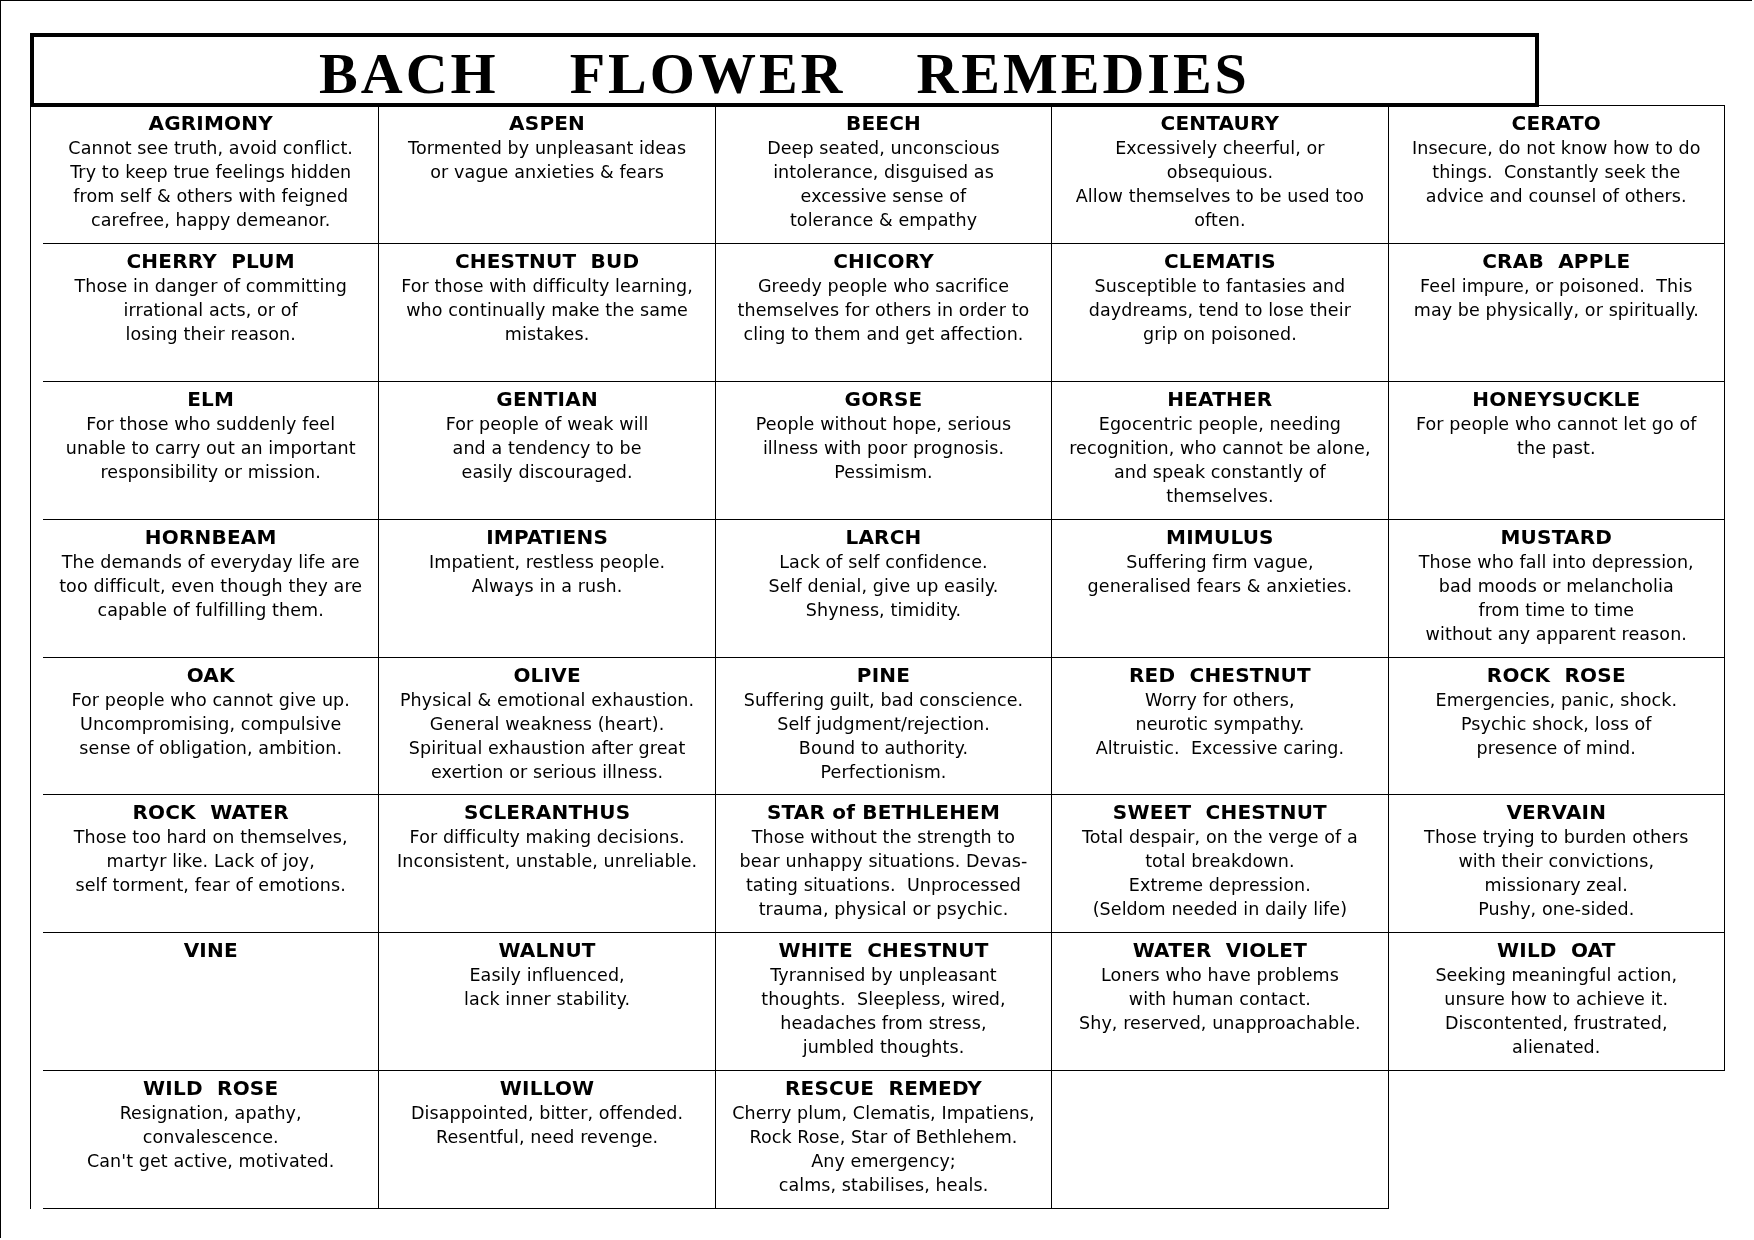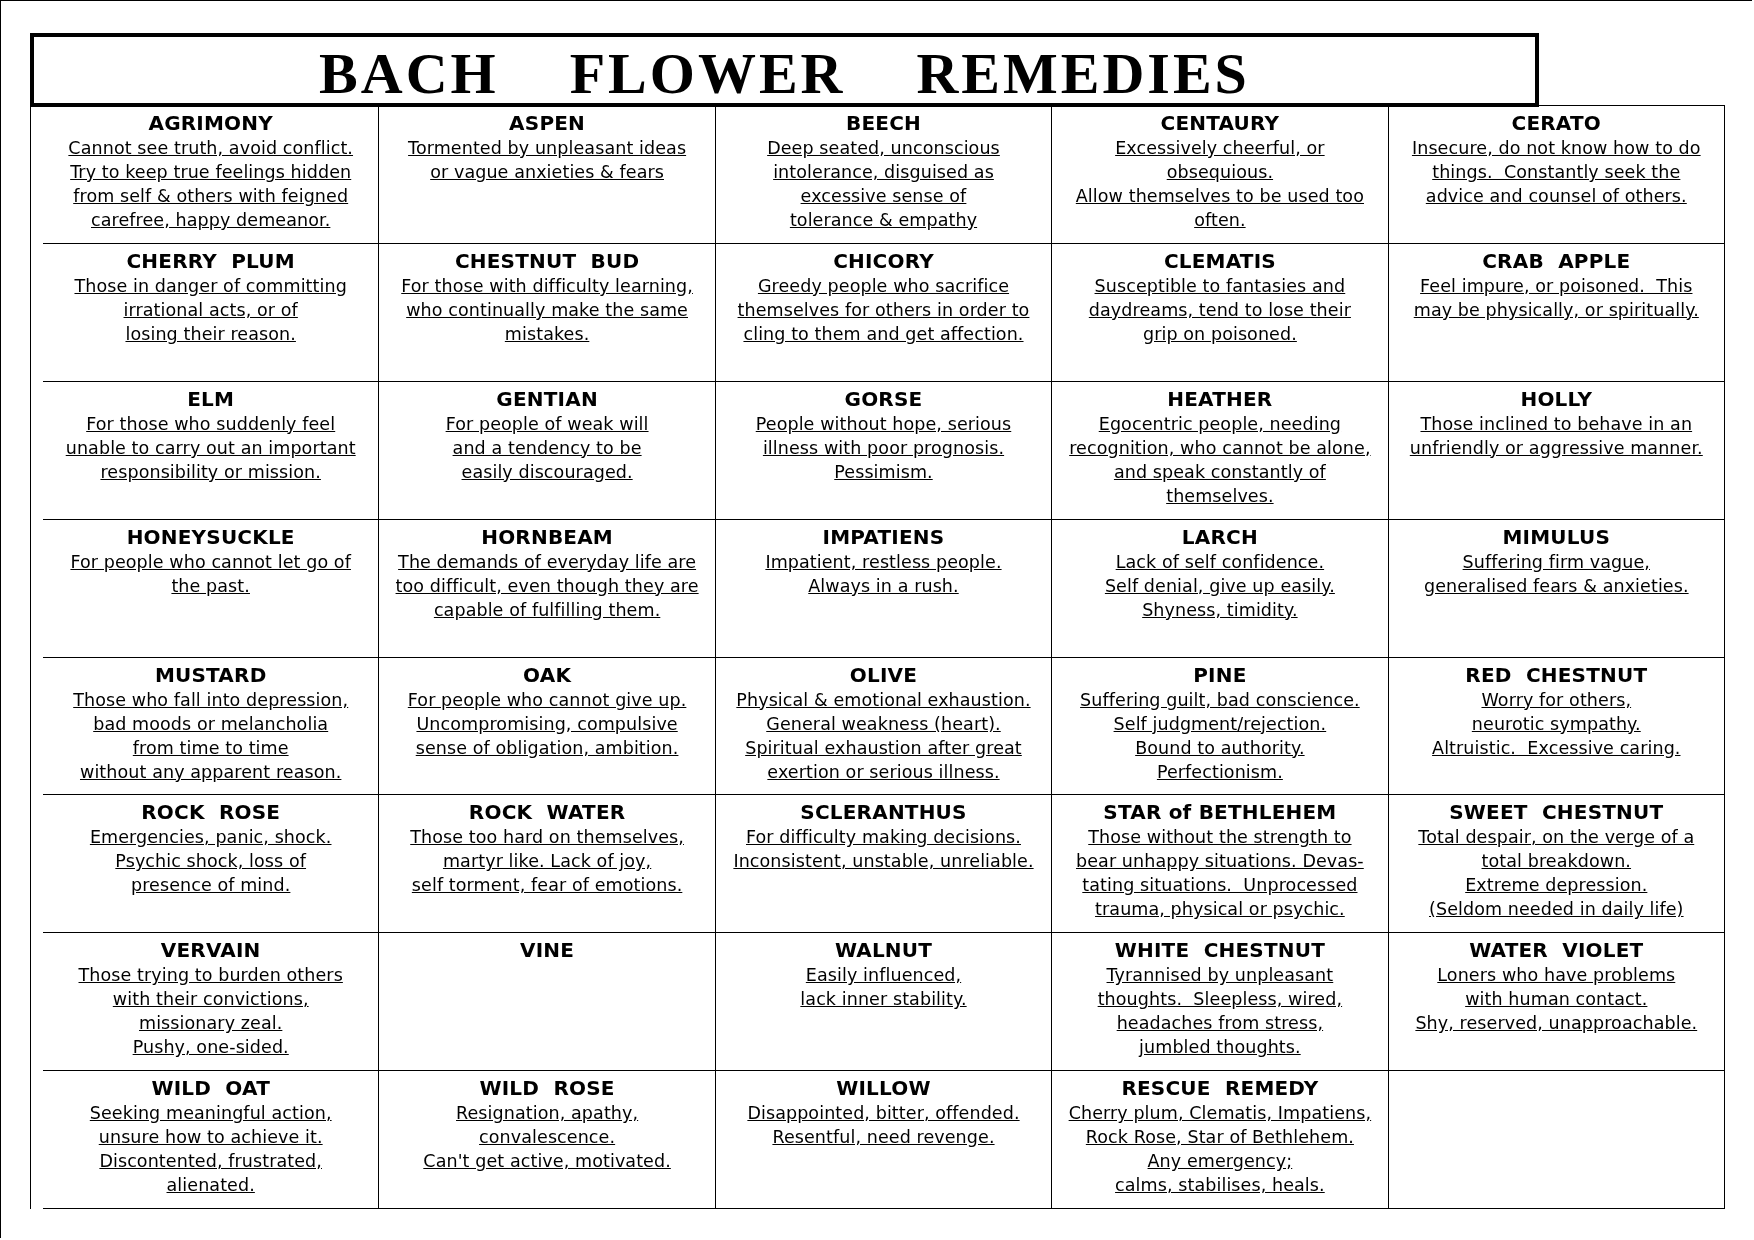--- a/index.html
+++ b/index.html
@@ -73,21 +73,20 @@
     font-size: 20px;
     line-height: 25px;
     white-space: pre;
     letter-spacing: 0.2px;
   }
   .cell-desc {
     font-family: "DejaVu Sans", "Liberation Sans", sans-serif;
     font-size: 17.5px;
     line-height: 24px;
     letter-spacing: 0.1px;
-    text-decoration: underline;
   }
   .cell-desc .line {
     display: block;
     white-space: pre;
   }
 </style>
 </head>
 <body>
 
 <div class="page-frame"></div>
@@ -205,27 +204,20 @@
     <div class="cell">
       <div class="cell-name">HEATHER</div>
       <div class="cell-desc">
         <span class="line">Egocentric people, needing</span>
         <span class="line">recognition, who cannot be alone,</span>
         <span class="line">and speak constantly of</span>
         <span class="line">themselves.</span>
       </div>
     </div>
     <div class="cell">
-      <div class="cell-name">HOLLY</div>
-      <div class="cell-desc">
-        <span class="line">Those inclined to behave in an</span>
-        <span class="line">unfriendly or aggressive manner.</span>
-      </div>
-    </div>
-    <div class="cell">
       <div class="cell-name">HONEYSUCKLE</div>
       <div class="cell-desc">
         <span class="line">For people who cannot let go of</span>
         <span class="line">the past.</span>
       </div>
     </div>
     <div class="cell">
       <div class="cell-name">HORNBEAM</div>
       <div class="cell-desc">
         <span class="line">The demands of everyday life are</span>

